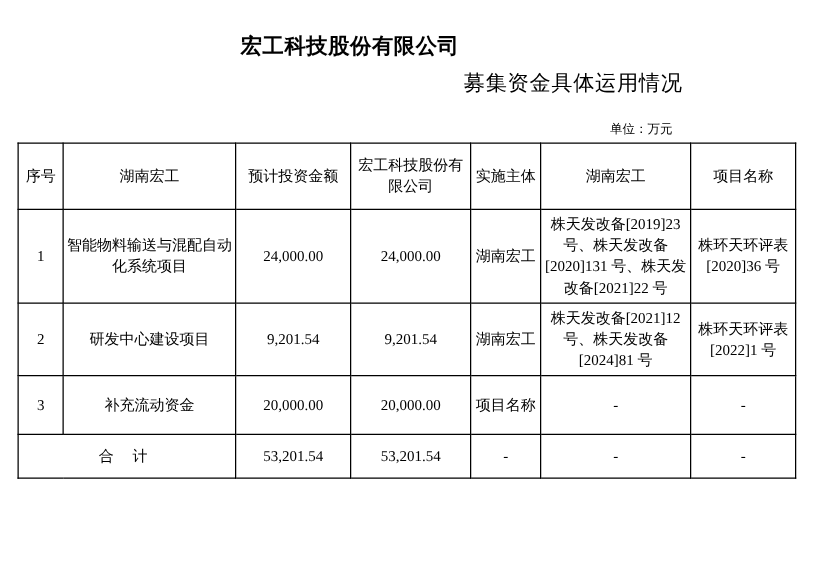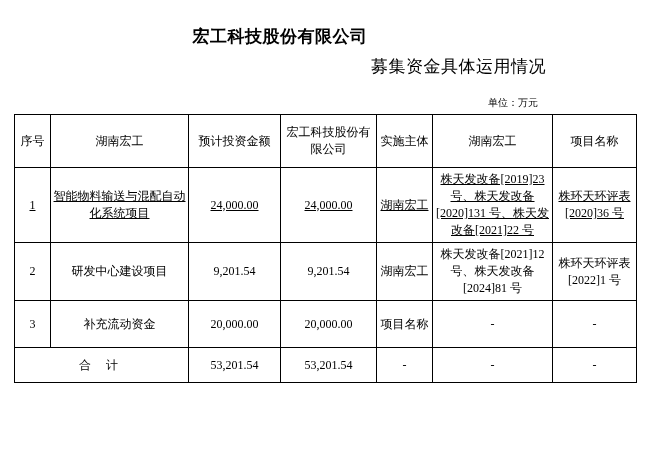--- a/index.html
+++ b/index.html
@@ -75,21 +75,21 @@
   .c-subject { width: 56px; }
   .c-record { width: 120px; }
   .c-env { width: 84px; }
   td.num {
     text-align: right;
     padding-right: 8px;
   }
   td.name {
     text-align: center;
   }
-  .row-tall td { height: 58px; text-decoration: underline; }
+  .row-tall td { height: 58px; }
   .row-mid td { height: 40px; }
   .total td {
     height: 28px;
   }
   .total .lbl {
     letter-spacing: 6px;
     text-align: center;
   }
   .seq-head {
     line-height: 15px;

